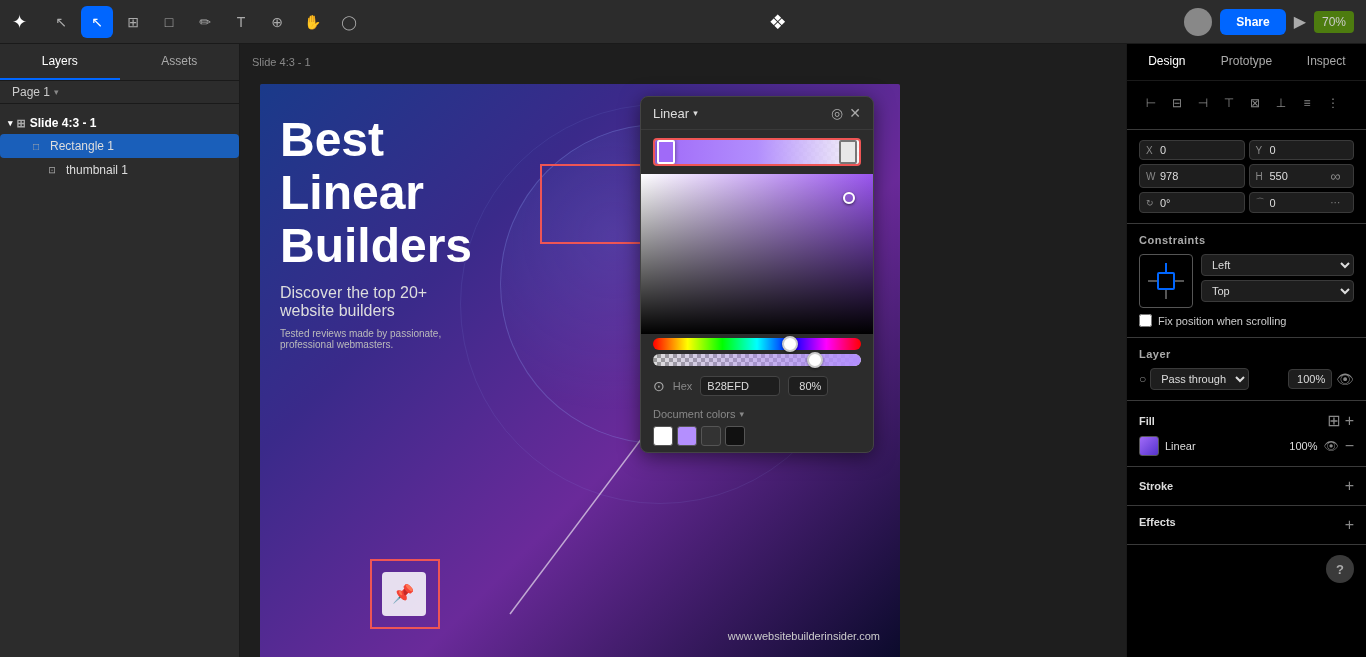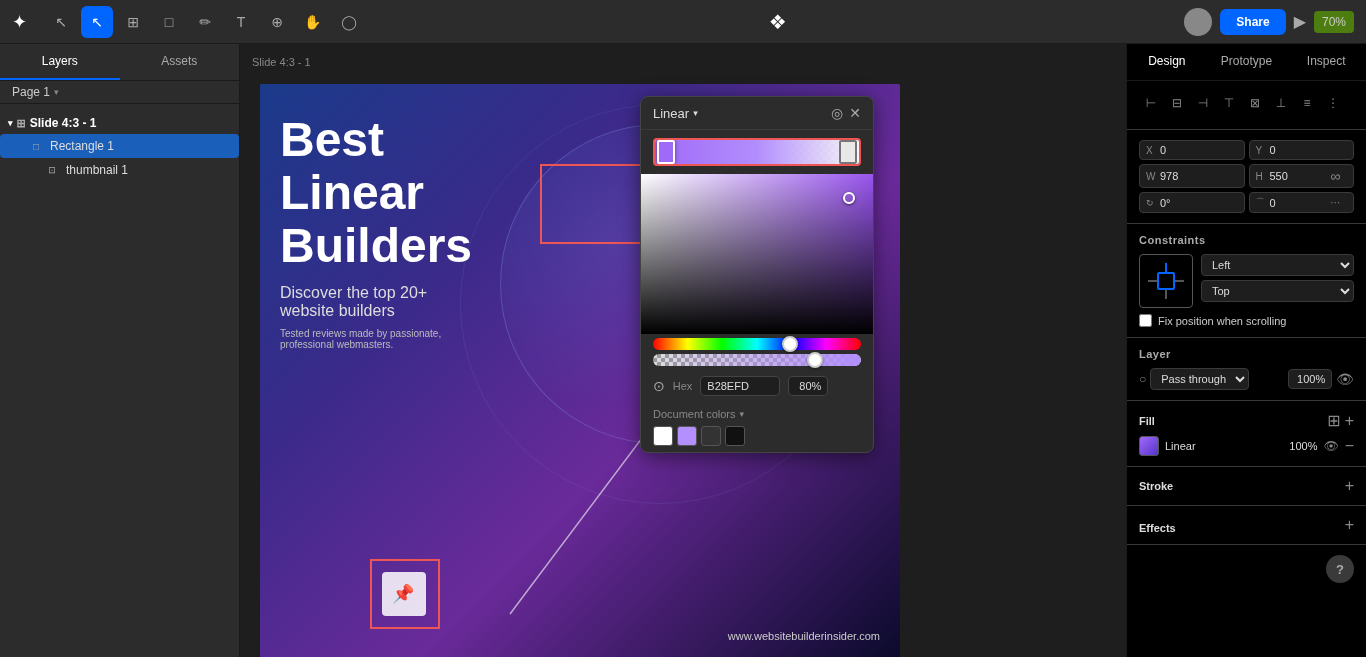--- a/index.html
+++ b/index.html
@@ -107,21 +107,21 @@
     
     .fill-header { display: flex; align-items: center; justify-content: space-between; margin-bottom: 6px; }
     .section-title { font-size: 11px; color: #ddd; font-weight: 700; }
     .icon-btn { background: none; border: none; color: #888; cursor: pointer; font-size: 16px; }
     .fill-row { display: flex; align-items: center; gap: 6px; }
     .fill-swatch { width: 20px; height: 20px; border-radius: 3px; border: 1px solid #555; background: linear-gradient(135deg, #a06af8, #5533cc); cursor: pointer; }
     .fill-name { font-size: 11px; color: #ddd; flex: 1; }
     .fill-opacity { font-size: 11px; color: #ddd; width: 36px; text-align: right; }
 
     .stroke-header { display: flex; align-items: center; justify-content: space-between; }
-    .effects-header { display: flex; align-items: flex-end; justify-content: space-between; }
+    .effects-header { display: flex; align-items: flex-start; justify-content: space-between; }
 
     .help-btn { position: absolute; bottom: 12px; right: 12px; width: 28px; height: 28px; border-radius: 50%; background: #3a3a3a; border: none; color: #aaa; cursor: pointer; font-size: 13px; font-weight: bold; display: flex; align-items: center; justify-content: center; }
 
     .hue-slider-wrap { position: relative; height: 12px; margin: 4px 12px; }
     .hue-slider-bg { width: 100%; height: 12px; border-radius: 6px; background: linear-gradient(to right, #f00, #ff0, #0f0, #0ff, #00f, #f0f, #f00); }
     .slider-thumb { position: absolute; top: -2px; width: 16px; height: 16px; border-radius: 50%; background: #fff; border: 2px solid #ccc; box-shadow: 0 1px 3px rgba(0,0,0,0.4); cursor: pointer; }
 
     .alpha-slider-wrap { position: relative; height: 12px; margin: 4px 12px; }
     .alpha-slider-bg { width: 100%; height: 12px; border-radius: 6px; background: repeating-conic-gradient(#999 0% 25%, #ddd 0% 50%) 0 0 / 8px 8px; position: relative; overflow: hidden; }
     .alpha-slider-overlay { position: absolute; inset: 0; border-radius: 6px; background: linear-gradient(to right, rgba(178,142,253,0) 0%, rgba(178,142,253,1) 100%); }

